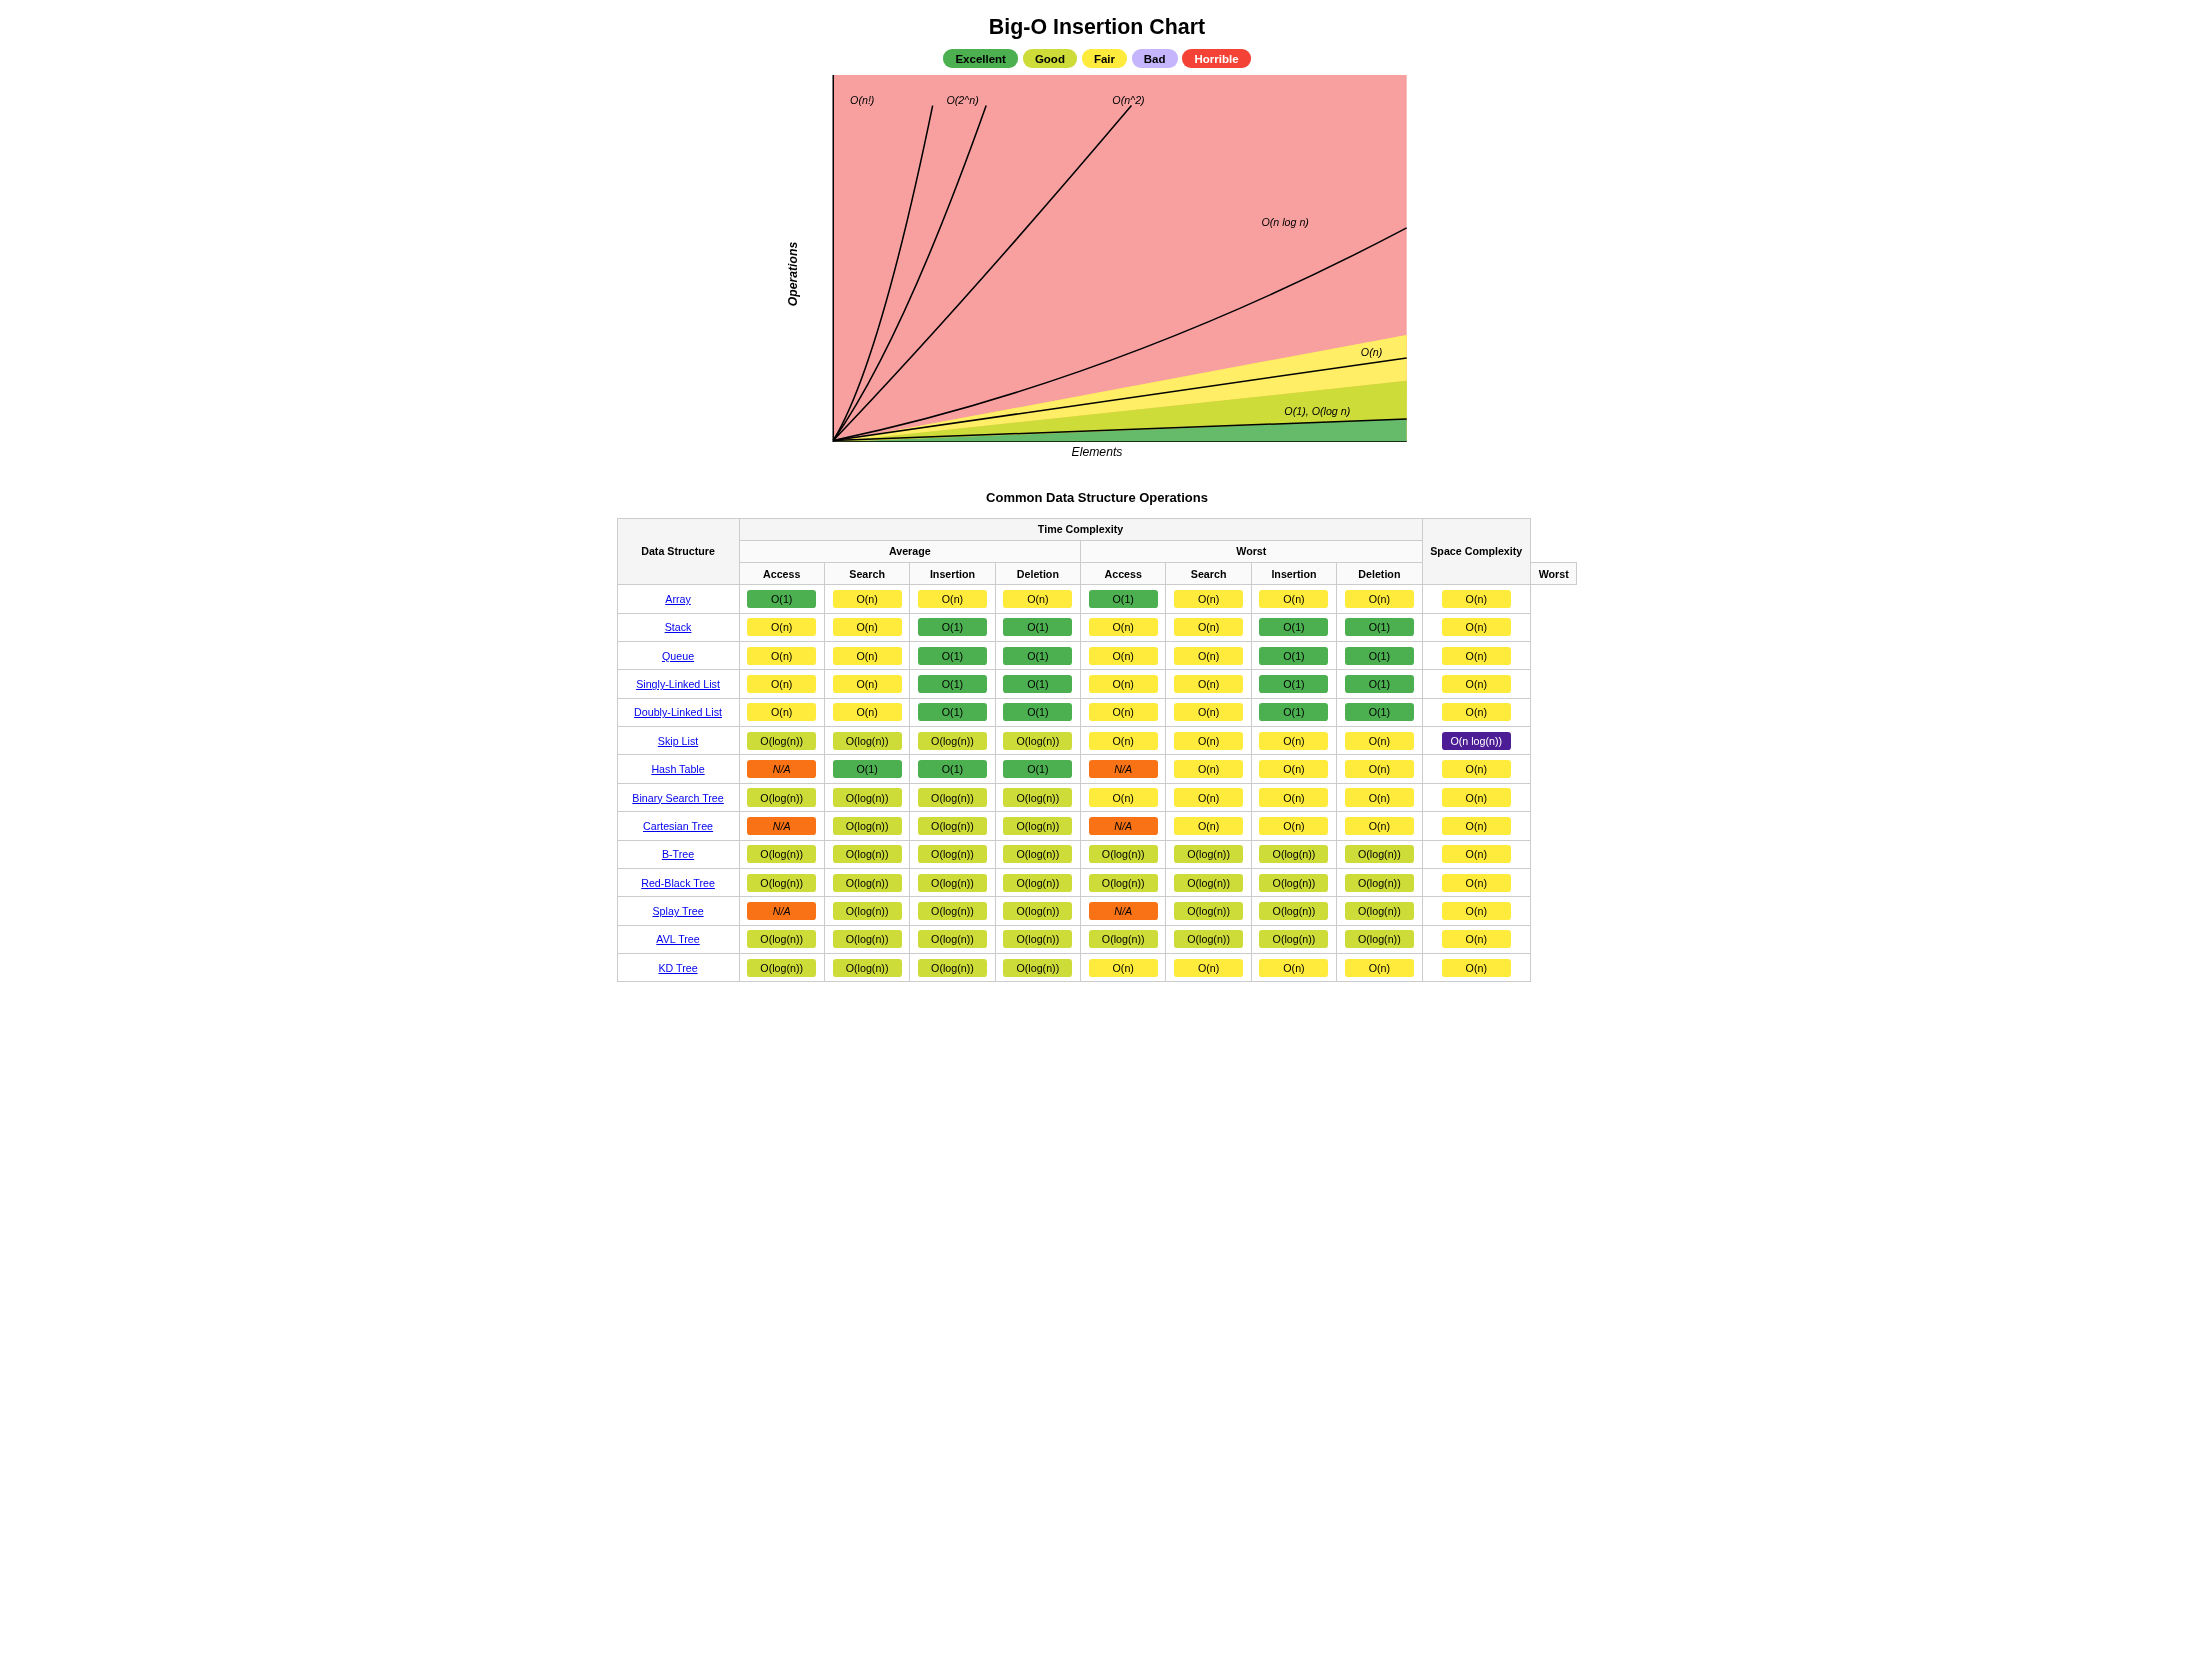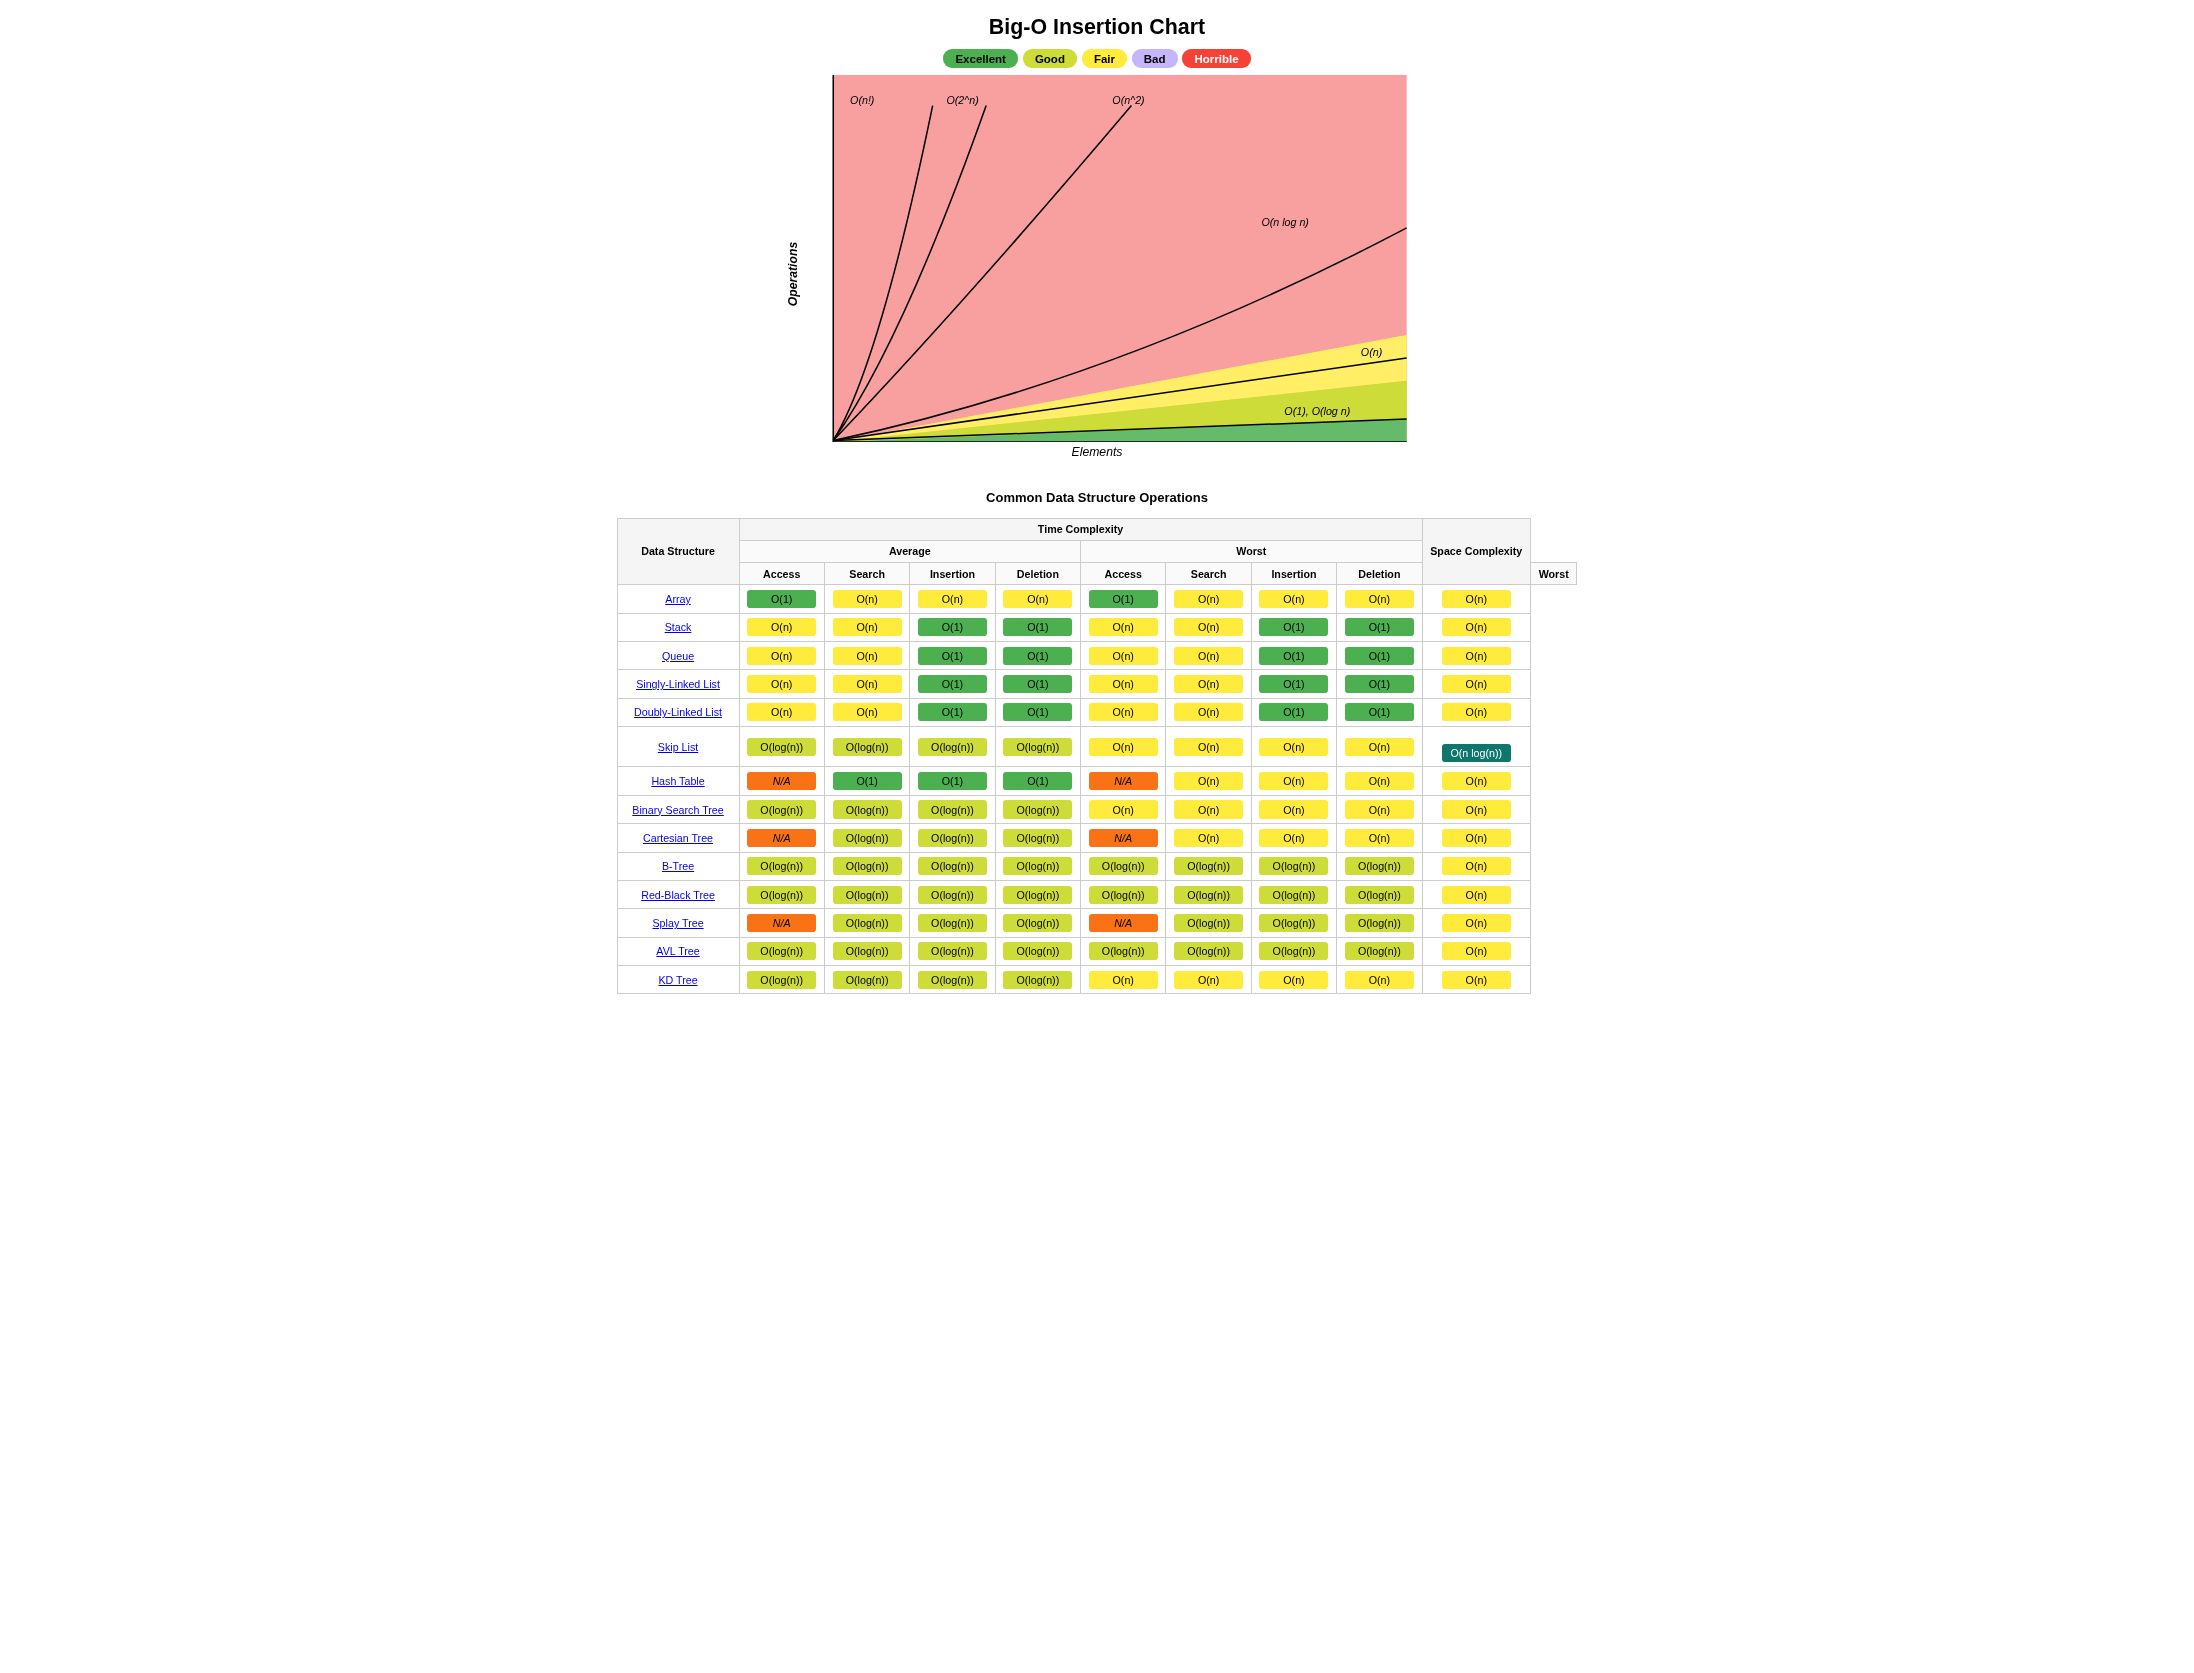--- a/index.html
+++ b/index.html
@@ -97,21 +97,21 @@
     .sub-header {
       background: #fafafa;
     }
     .col-header {
       background: #fafafa;
     }
     
     .c-green    { background: #4caf50; color: #000; border-radius: 2.3px; }
     .c-yellow-g { background: #cddc39; color: #000; border-radius: 2.3px; }
     .c-yellow   { background: #ffeb3b; color: #000; border-radius: 2.3px; }
-    .c-red      { background: #0f766e; color: #fff; border-radius: 2.3px; margin-top: 12px; }
+    .c-red      { background: #4c1d95; color: #fff; border-radius: 2.3px; }
     .c-gray     { background: #f97316; color: #000; border-radius: 2.3px; font-style: italic; }
     .cell-pad {
       padding: 3.1px 6.1px;
       border-radius: 3.1px;
       display: inline-block;
       min-width: 69px;
     }
   </style>
 </head>
 <body>

